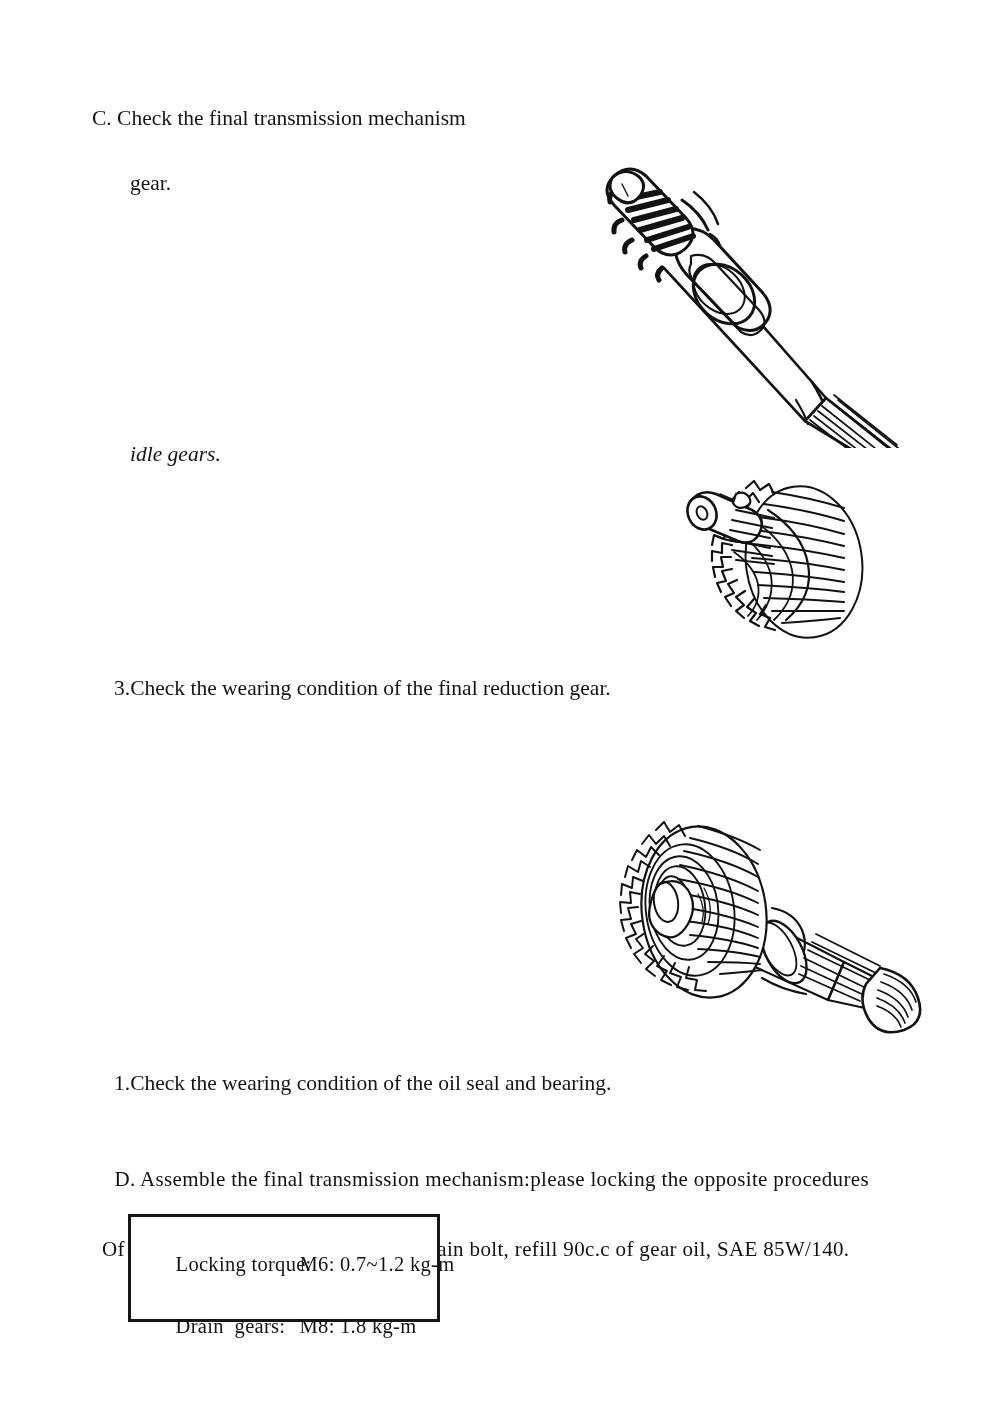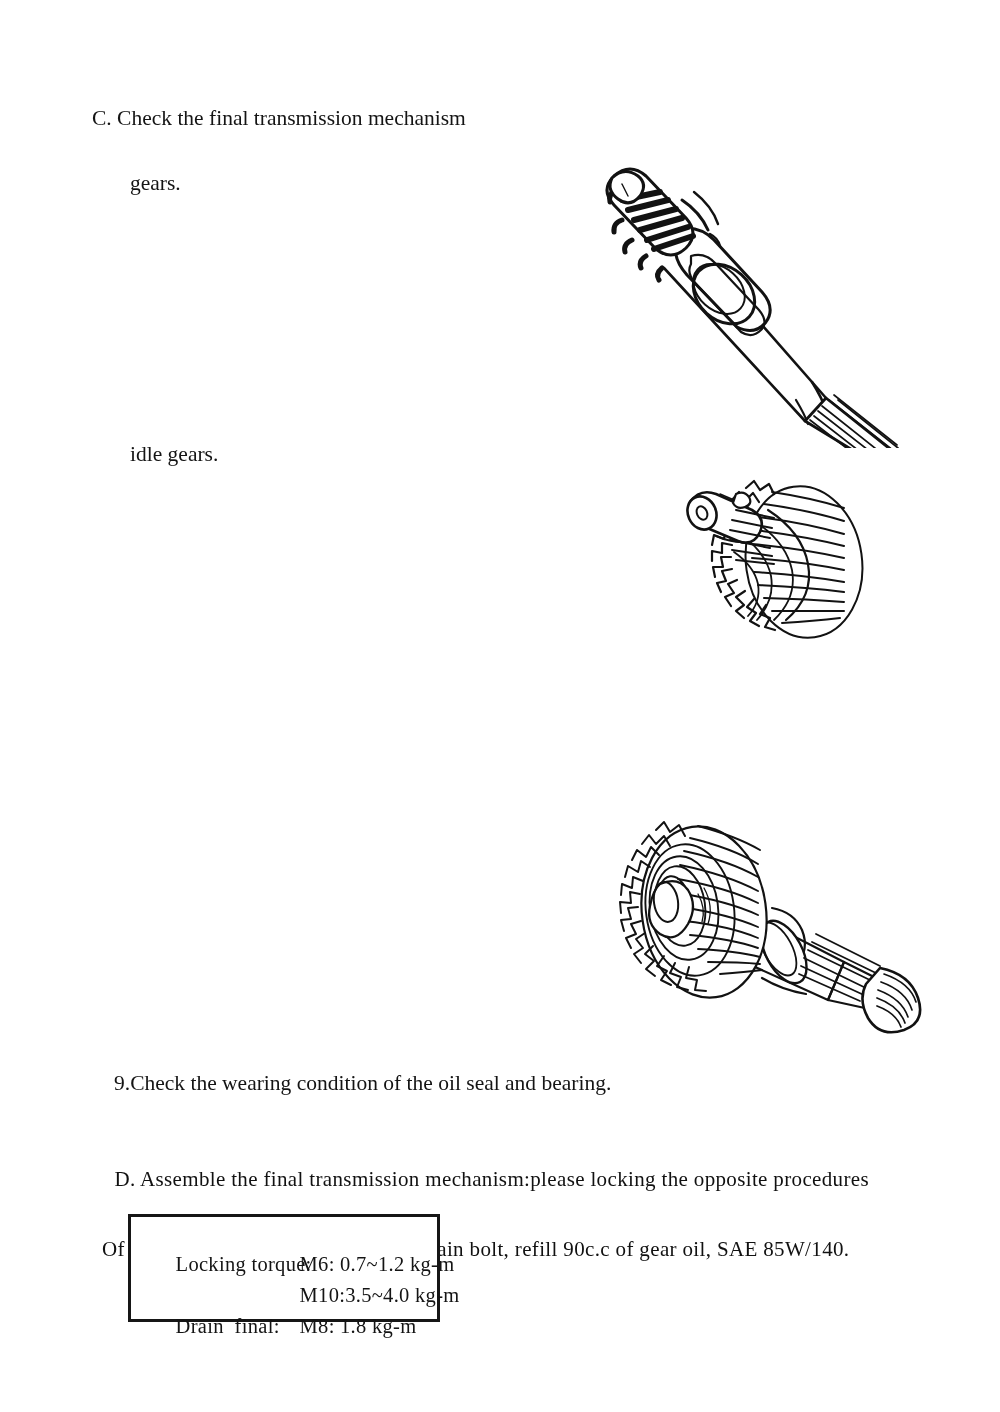--- a/index.html
+++ b/index.html
@@ -26,21 +26,21 @@
     color: #141414;
     font-size: 21.5px;
     line-height: 34px;
     white-space: pre;
     -webkit-font-smoothing: none;
   }
   .heading-c   { left: 92px;  top: 101px; }
   .item-1      { left: 114px; top: 132px; }
   .item-1b     { left: 130px; top: 166px; }
   .item-2      { left: 114px; top: 403px; }
-  .item-2b     { left: 130px; top: 437px; }
+  .item-2b     { left: 130px; top: 437px; font-style: italic; }
   .item-3      { left: 114px; top: 671px; }
   .item-4      { left: 114px; top: 1066px; }
 
   .para-d {
     position: absolute;
     left: 92px;
     top: 1127px;
     font-size: 21px;
     line-height: 35px;
     letter-spacing: 0.35px;
@@ -80,21 +80,21 @@
   #fig-idle-gear      { left: 676px; top: 466px; }
   #fig-reduction-gear { left: 612px; top: 802px; }
 </style>
 </head>
 <body>
 
 <div id="page">
 
   <div class="txt heading-c">C. Check the final transmission mechanism</div>
 
-  <div class="txt item-1b">gears.</div>
+  <div class="txt item-1b">gear.</div>
 
   <div class="fig" id="fig-driving-shaft">
     <svg width="352" height="300" viewBox="0 0 352 300" fill="none" stroke="#121212" stroke-linecap="round" stroke-linejoin="round">
 
       <path d="M92 95 L228 250" stroke-width="2.6"></path>
       <path d="M66 120 L207 273" stroke-width="2.6"></path>
 
       <path d="M214 234 q 10 16 14 28" stroke-width="2.6"></path>
       <path d="M198 252 q 9 15 12 24" stroke-width="2.2"></path>
 
@@ -206,20 +206,21 @@
         <path d="M54 64 L94 72"></path>
         <path d="M54 74 L94 82"></path>
         <path d="M56 84 L96 90"></path>
         <path d="M60 94 L98 98"></path>
       </g>
 
       <path d="M60 28 q 8 -4 13 3 q 4 7 -4 10 q -8 3 -12 -4 z" stroke-width="2.2" fill="#fff"></path>
     </svg>
   </div>
 
+  <div class="txt item-3">3.Check the wearing condition of the final reduction gear.</div>
 
   <div class="fig" id="fig-reduction-gear">
     <svg width="346" height="232" viewBox="0 0 346 232" fill="none" stroke="#121212" stroke-linecap="round" stroke-linejoin="round">
 
       <path d="M150 118 L232 160 L216 198 L132 160 Z" stroke-width="2.2" fill="#fff"></path>
       <path d="M160 106 q 22 4 30 22 q 8 20 -6 36" stroke-width="2.2"></path>
       <path d="M150 176 q 20 12 44 16" stroke-width="2.2"></path>
 
       <ellipse cx="172" cy="150" rx="18" ry="34" transform="rotate(-28 172 150)" stroke-width="2.4" fill="#fff"></ellipse>
       <ellipse cx="166" cy="147" rx="14" ry="29" transform="rotate(-28 166 147)" stroke-width="1.8"></ellipse>
@@ -281,32 +282,29 @@
       <ellipse cx="62" cy="102" rx="16" ry="28" transform="rotate(-8 62 102)" stroke-width="2"></ellipse>
 
       <path d="M48 82 q 18 -8 28 6 q 10 16 0 34 q -12 20 -28 10 q -14 -10 -10 -28 q 3 -16 10 -22 z" stroke-width="2.3" fill="#fff"></path>
       <ellipse cx="54" cy="100" rx="12" ry="20" transform="rotate(-8 54 100)" stroke-width="2"></ellipse>
 
       <path d="M86 92 q 8 14 4 28" stroke-width="1.3"></path>
       <path d="M92 86 q 10 18 4 36" stroke-width="1.3"></path>
     </svg>
   </div>
 
-  <div class="txt item-4">9.Check the wearing condition of the oil seal and bearing.</div>
+  <div class="txt item-4">1.Check the wearing condition of the oil seal and bearing.</div>
 
   <div class="para-d">
     <span class="l1">D. Assemble the final transmission mechanism:please locking the opposite procedures</span>
     <span class="l2">Of disassembling. After locking the drain bolt, refill 90c.c of gear oil, SAE 85W/140.</span>
   </div>
 
   <div id="torque-box">
     <div class="torque-line tl1">
       <span class="tl-ind">Locking torque:</span><span>M6: 0.7~1.2 kg-m</span>
     </div>
-    <div class="torque-line tl2">
-      <span class="tl-ind"></span><span>M10:3.5~4.0 kg-m</span>
+    <div class="torque-line tl3">
+      <span class="tl-ind">Drain  gears:</span><span>M8: 1.8 kg-m</span>
     </div>
-    <div class="torque-line tl3">
-      <span class="tl-ind">Drain  final:</span><span>M8: 1.8 kg-m</span>
-    </div>
   </div>
 
 </div>
 
 </body></html>

